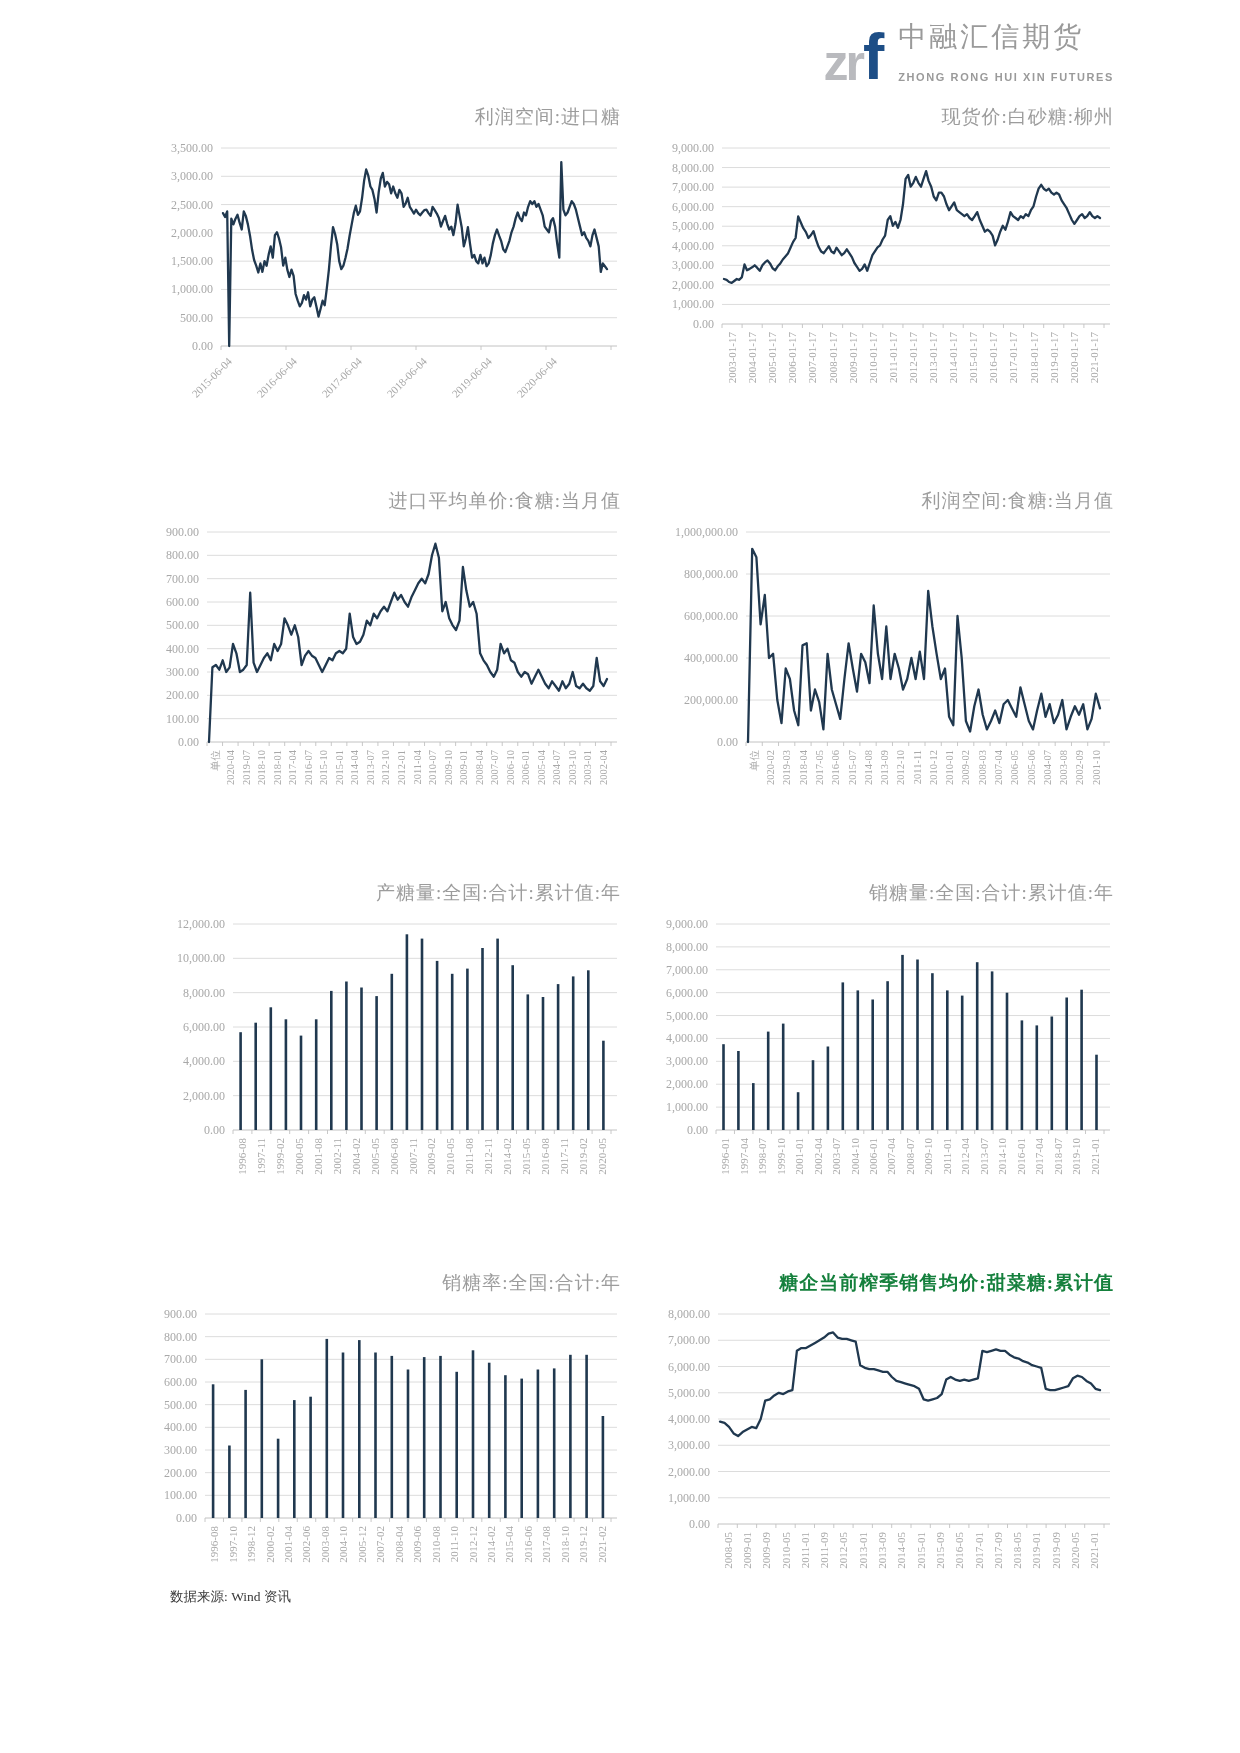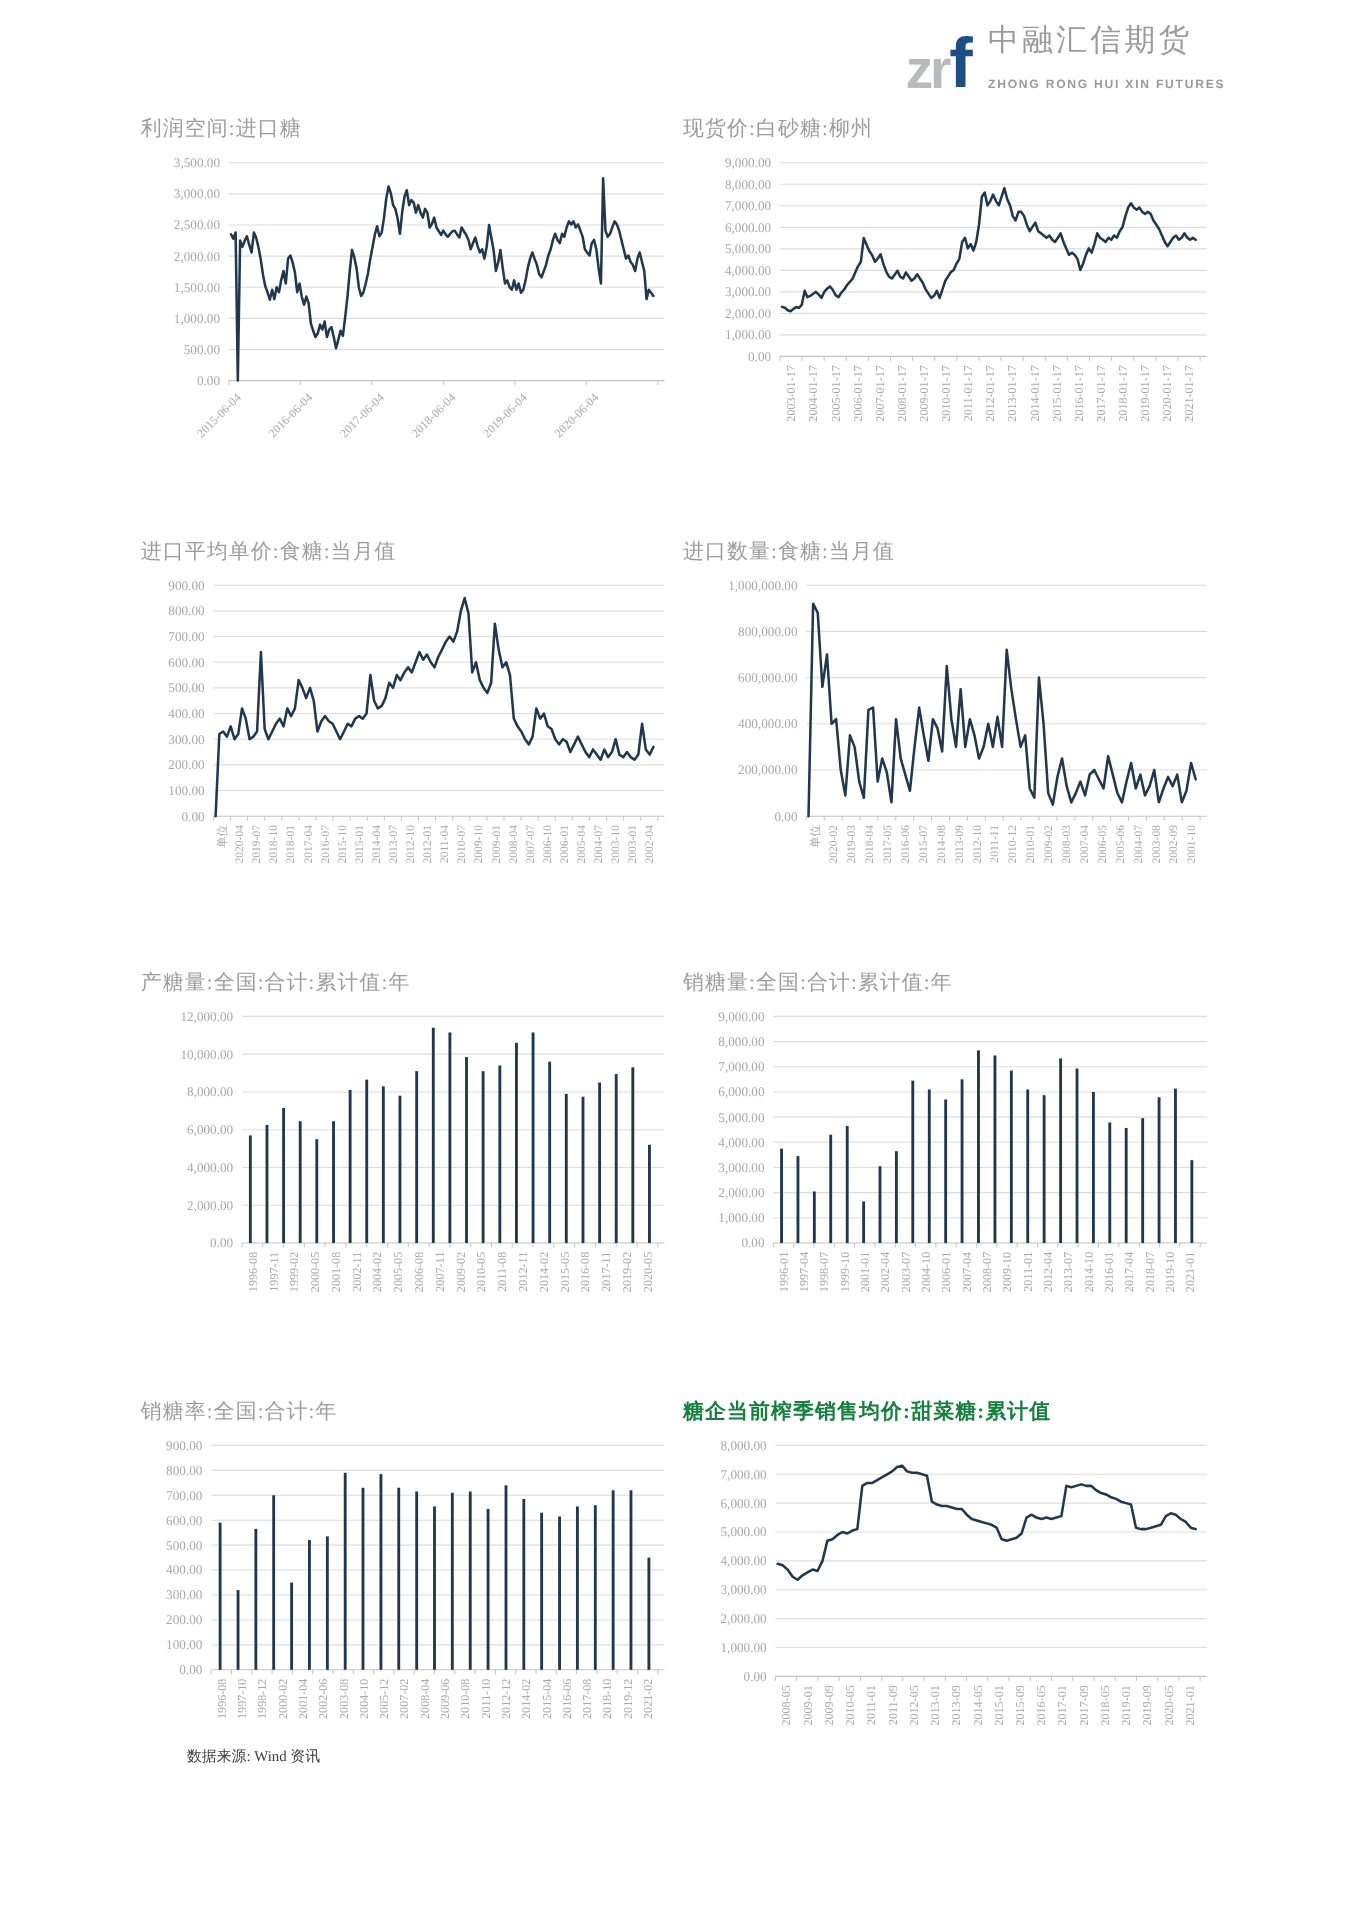--- a/index.html
+++ b/index.html
@@ -12,21 +12,21 @@
            font-size:50px;color:#b9babe;letter-spacing:-3px;}
   .logo-f{font-family:"Liberation Sans","DejaVu Sans",sans-serif;font-weight:700;
           font-size:64px;color:#1d4e86;margin-left:1px;}
   .logo-text{display:flex;flex-direction:column;}
   .logo-cn{font-size:28px;font-weight:400;color:#9a9a9a;letter-spacing:3px;line-height:1.05;}
   .logo-en{font-family:"Liberation Sans","DejaVu Sans",sans-serif;font-size:11px;
            color:#9a9a9a;letter-spacing:1.6px;font-weight:700;margin-top:20px;}
   
   .charts{position:absolute;top:104px;left:128px;width:986px;
           display:grid;grid-template-columns:493px 493px;row-gap:72px;}
-  .chart-cell{display:flex;flex-direction:column;align-items:flex-start;}
+  .chart-cell{display:flex;flex-direction:column;align-items:flex-end;}
   .chart-title{font-size:19px;color:#9c9c9c;letter-spacing:1px;margin-bottom:4px;
                white-space:nowrap;}
   .chart-title.emph{color:#15803d;font-weight:700;}
   svg{display:block;}
   
   .footer{position:absolute;left:170px;top:1588px;}
   .src{font-size:13.5px;color:#3a3a3a;margin-bottom:10px;}
   .disclaimer{font-size:17px;color:#6a6a6a;margin-left:4px;}
 </style>
 </head>
@@ -219,21 +219,21 @@
           <text x="372.78" y="232" text-anchor="end" fill="#a8a8a8" font-size="10.5" font-family="&quot;Liberation Serif&quot;,&quot;DejaVu Serif&quot;,serif" transform="rotate(-90 372.78 232)">2006-10</text>
           <text x="388.3184615384615" y="232" text-anchor="end" fill="#a8a8a8" font-size="10.5" font-family="&quot;Liberation Serif&quot;,&quot;DejaVu Serif&quot;,serif" transform="rotate(-90 388.3184615384615 232)">2006-01</text>
           <text x="403.85692307692307" y="232" text-anchor="end" fill="#a8a8a8" font-size="10.5" font-family="&quot;Liberation Serif&quot;,&quot;DejaVu Serif&quot;,serif" transform="rotate(-90 403.85692307692307 232)">2005-04</text>
           <text x="419.3953846153846" y="232" text-anchor="end" fill="#a8a8a8" font-size="10.5" font-family="&quot;Liberation Serif&quot;,&quot;DejaVu Serif&quot;,serif" transform="rotate(-90 419.3953846153846 232)">2004-07</text>
           <text x="434.9338461538461" y="232" text-anchor="end" fill="#a8a8a8" font-size="10.5" font-family="&quot;Liberation Serif&quot;,&quot;DejaVu Serif&quot;,serif" transform="rotate(-90 434.9338461538461 232)">2003-10</text>
           <text x="450.47230769230765" y="232" text-anchor="end" fill="#a8a8a8" font-size="10.5" font-family="&quot;Liberation Serif&quot;,&quot;DejaVu Serif&quot;,serif" transform="rotate(-90 450.47230769230765 232)">2003-01</text>
           <text x="466.0107692307692" y="232" text-anchor="end" fill="#a8a8a8" font-size="10.5" font-family="&quot;Liberation Serif&quot;,&quot;DejaVu Serif&quot;,serif" transform="rotate(-90 466.0107692307692 232)">2002-04</text>
         </svg>
     </div>
     <div class="chart-cell">
-      <div class="chart-title">进口数量:食糖:当月值</div>
+      <div class="chart-title">利润空间:食糖:当月值</div>
       <svg width="480" height="290">
           <line x1="112" y1="224" x2="476" y2="224" stroke="#c2c2c2" stroke-width="1"></line>
           <text x="104" y="228" text-anchor="end" fill="#a8a8a8" font-size="12" font-family="&quot;Liberation Serif&quot;,&quot;DejaVu Serif&quot;,serif">0.00</text>
           <line x1="112" y1="182" x2="476" y2="182" stroke="#dcdcdc" stroke-width="1"></line>
           <text x="104" y="186" text-anchor="end" fill="#a8a8a8" font-size="12" font-family="&quot;Liberation Serif&quot;,&quot;DejaVu Serif&quot;,serif">200,000.00</text>
           <line x1="112" y1="140" x2="476" y2="140" stroke="#dcdcdc" stroke-width="1"></line>
           <text x="104" y="144" text-anchor="end" fill="#a8a8a8" font-size="12" font-family="&quot;Liberation Serif&quot;,&quot;DejaVu Serif&quot;,serif">400,000.00</text>
           <line x1="112" y1="98" x2="476" y2="98" stroke="#dcdcdc" stroke-width="1"></line>
           <text x="104" y="102" text-anchor="end" fill="#a8a8a8" font-size="12" font-family="&quot;Liberation Serif&quot;,&quot;DejaVu Serif&quot;,serif">600,000.00</text>
           <line x1="112" y1="55.99999999999999" x2="476" y2="55.99999999999999" stroke="#dcdcdc" stroke-width="1"></line>

